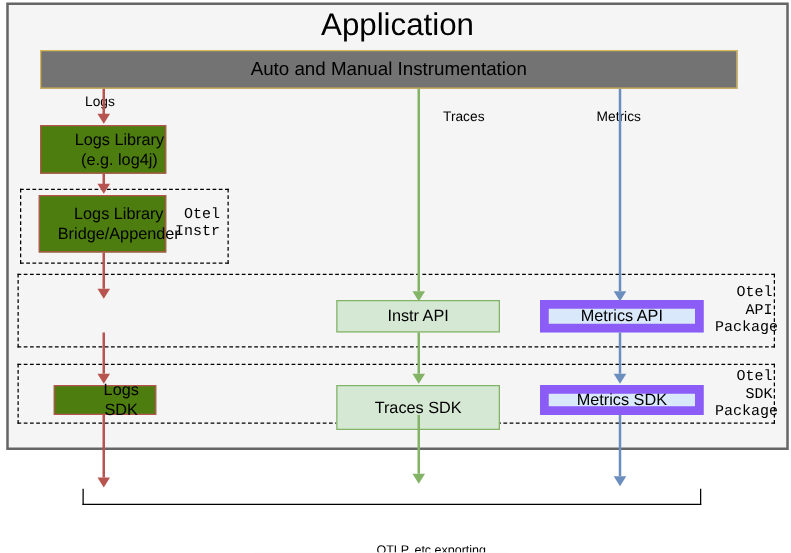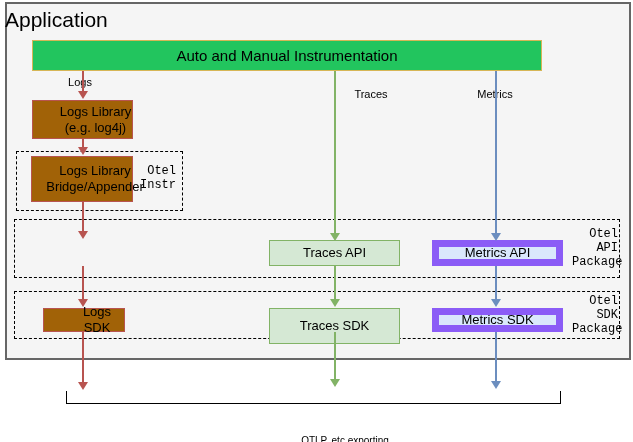--- a/index.html
+++ b/index.html
@@ -5,36 +5,36 @@
   html,body{margin:0;padding:0;background:#ffffff;}
   .canvas{
     position:relative;width:633px;height:442px;overflow:hidden;
     font-family:"Liberation Sans",sans-serif;color:#000;background:#ffffff;
   }
   .app-box{
     position:absolute;left:5px;top:2px;width:626px;height:358px;
     background:#f5f5f5;border:2px solid #666666;box-sizing:border-box;
   }
   .app-title{
-    position:absolute;left:5px;top:6px;width:626px;text-align:left;
-    font-size:21px;line-height:28px;
+    position:absolute;left:5px;top:6px;width:626px;text-align:center;
+    font-size:25px;line-height:28px;
   }
   .instr-box{
-    position:absolute;left:32px;top:40px;width:510px;height:31px;
-    background:#22c55e;border:1px solid #d6b656;box-sizing:border-box;
+    position:absolute;left:32px;top:40px;width:558px;height:31px;
+    background:#737373;border:1px solid #d6b656;box-sizing:border-box;
     display:flex;align-items:center;justify-content:center;font-size:15px;
   }
   .signal-label{
     position:absolute;width:44px;text-align:center;font-size:11px;line-height:12px;
   }
   .node{
     position:absolute;box-sizing:border-box;display:flex;align-items:center;justify-content:center;
     text-align:center;font-size:13px;line-height:16px;white-space:pre-line;
   }
-  .node.red{background:#a16207;border:1px solid #b85450;padding-left:26px;}
+  .node.red{background:#4d7c0f;border:1px solid #b85450;padding-left:26px;}
   .node.green{background:#d5e8d4;border:1px solid #82b366;}
   .node.blue{background:#dae8fc;border:7px solid #8b5cf6;}
   .dashed-group{
     position:absolute;border:1px dashed #000000;box-sizing:border-box;background:transparent;
   }
   .group-label{
     position:absolute;text-align:right;font-size:12px;line-height:14px;white-space:pre-line;font-family:Liberation Mono, monospace;
   }
   .vline{position:absolute;width:2px;}
   .vline.red{background:#b85450;}
@@ -85,21 +85,21 @@
   <div class="group-label" style="left:572px;top:294px;width:46px;">Otel
 SDK
 Package</div>
 
   <div class="node red" style="left:32px;top:100px;width:101px;height:39px;">Logs Library
 (e.g. log4j)</div>
   <div class="node red" style="left:31px;top:156px;width:102px;height:46px;">Logs Library
 Bridge/Appender</div>
   <div class="node red" style="left:43px;top:308px;width:82px;height:24px;">Logs SDK</div>
 
-  <div class="node green" style="left:269px;top:240px;width:131px;height:26px;">Traces API</div>
+  <div class="node green" style="left:269px;top:240px;width:131px;height:26px;">Instr API</div>
   <div class="node green" style="left:269px;top:308px;width:131px;height:36px;">Traces SDK</div>
 
   <div class="node blue" style="left:432px;top:240px;width:131px;height:26px;">Metrics API</div>
   <div class="node blue" style="left:432px;top:308px;width:131px;height:24px;">Metrics SDK</div>
 
   <div class="vline red" style="left:82px;top:71px;height:21px;"></div>
   <div class="ahead red" style="left:78px;top:91px;"></div>
   <div class="vline red" style="left:82px;top:139px;height:9px;"></div>
   <div class="ahead red" style="left:78px;top:147px;"></div>
   <div class="vline red" style="left:82px;top:202px;height:29px;"></div>

